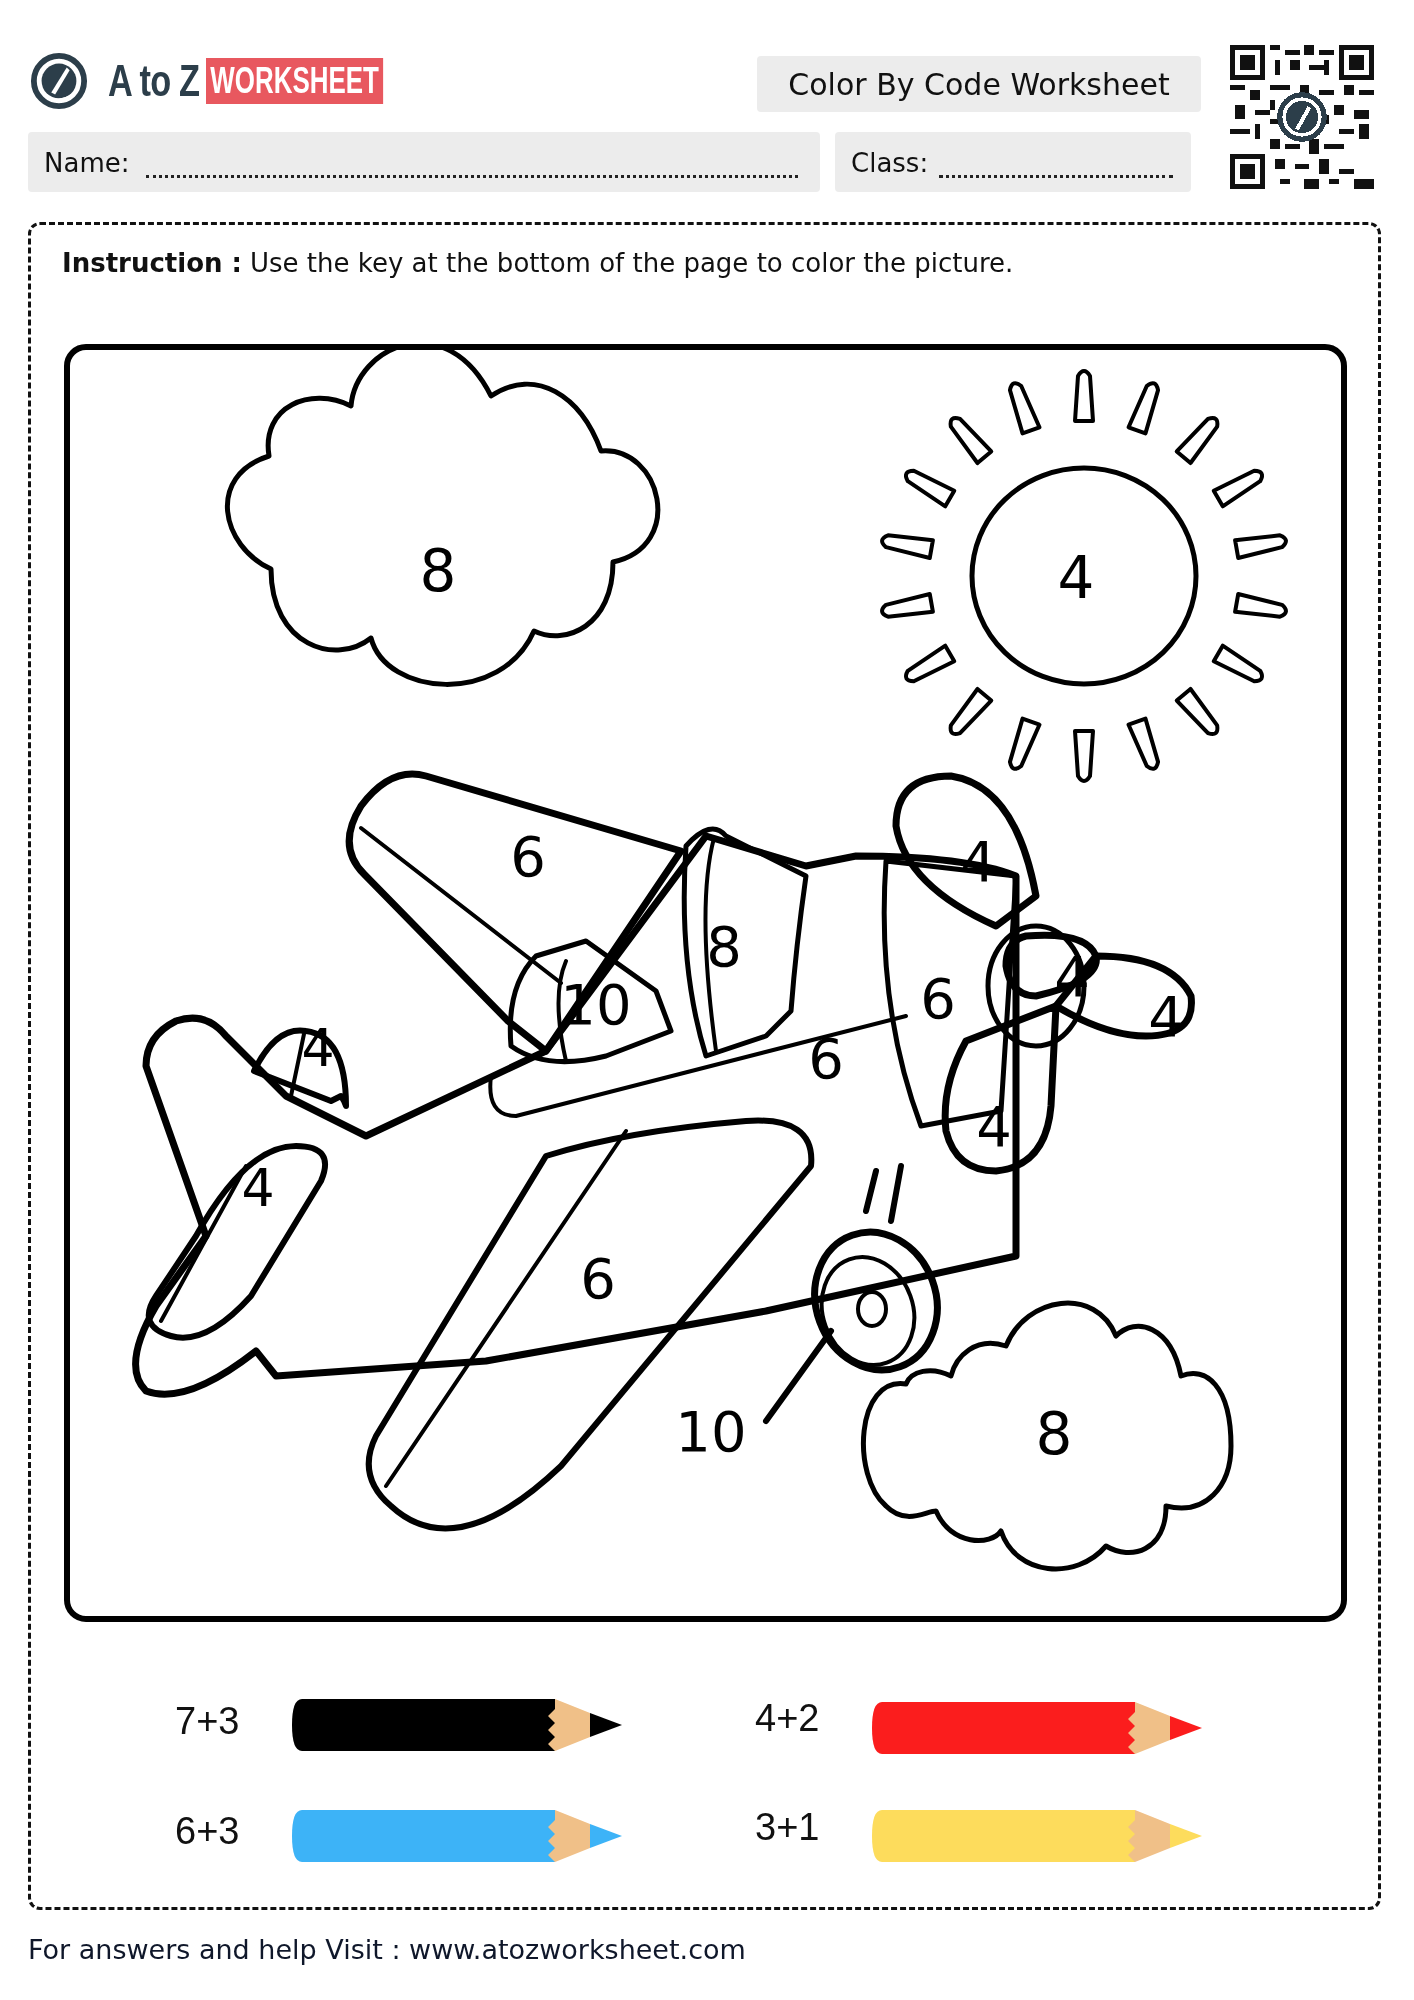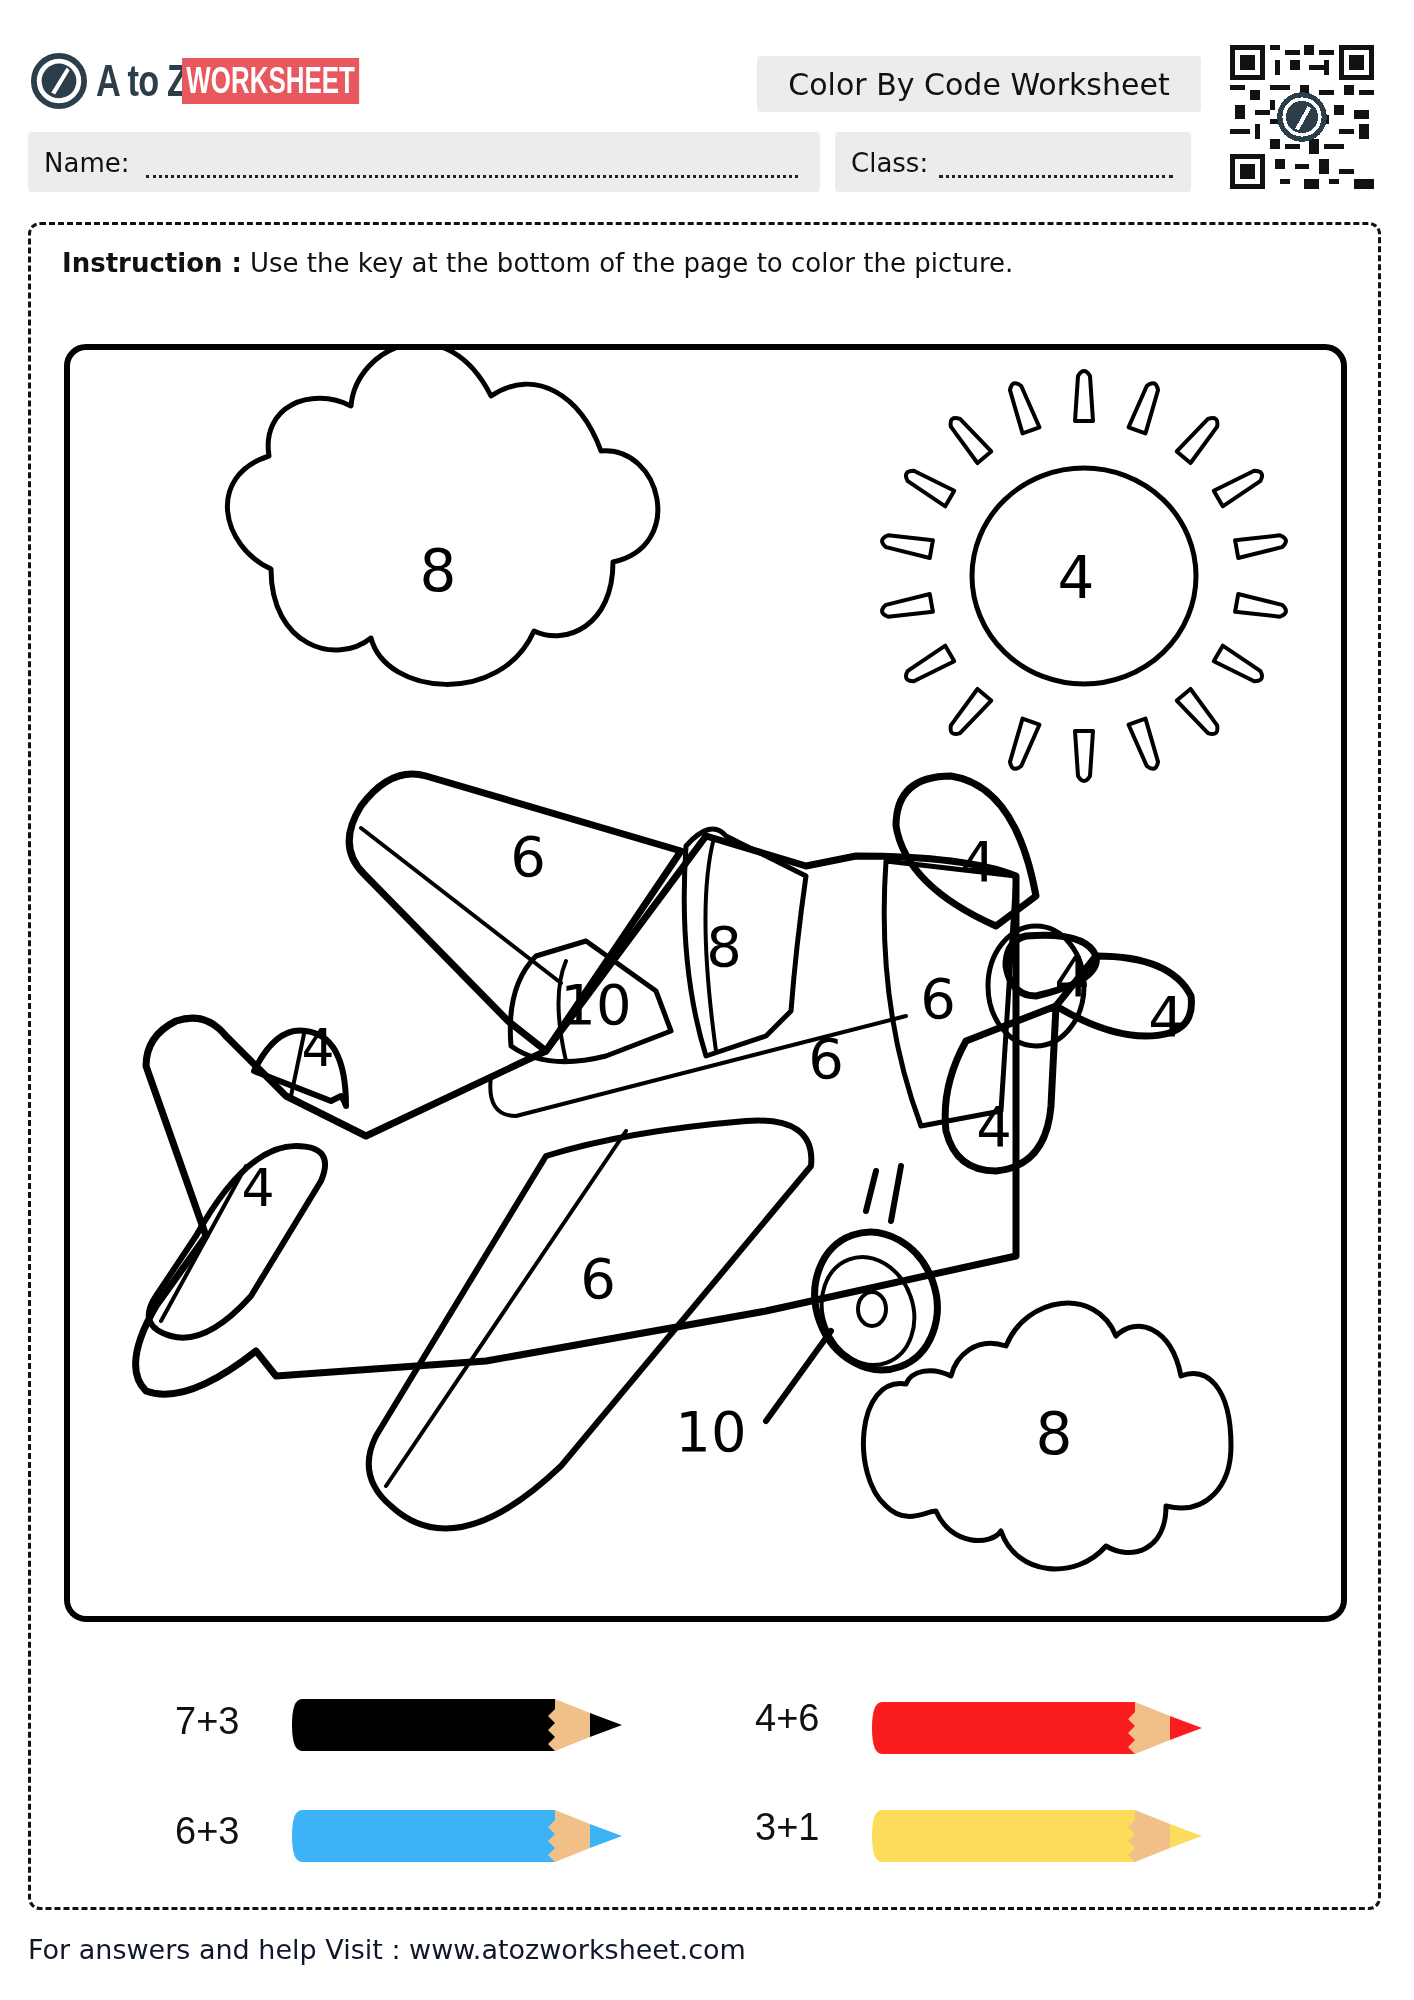--- a/index.html
+++ b/index.html
@@ -1,19 +1,19 @@
 <!DOCTYPE html>
 <html><head>
 <meta charset="utf-8">
 <style>
   html, body { margin:0; padding:0; background:#ffffff; }
   body { width:1414px; height:2000px; position:relative; overflow:hidden;
          font-family:"DejaVu Sans", sans-serif; color:#111; }
   .abs { position:absolute; }
-  .logo { left:30px; top:48px; height:66px; display:flex; align-items:center; gap:8px; }
+  .logo { left:30px; top:48px; height:66px; display:flex; align-items:center; gap:20px; }
   .logo-mark { width:58px; height:58px; }
   .logo-atoz { font-family:"Liberation Sans", sans-serif; font-weight:bold; font-size:44px;
                color:#2c3e4a; letter-spacing:-1px; transform:scaleX(0.78); transform-origin:left center;
                display:inline-block; width:72px; white-space:nowrap; }
   .logo-ws { background:#e8585f; color:#fff; font-family:"Liberation Sans", sans-serif; font-weight:bold;
              font-size:36px; padding:2px 6px; height:42px; line-height:42px; display:inline-block;
              transform:scaleX(0.72); transform-origin:left center; white-space:nowrap; margin-left:6px; }
   .pill { background:#ececec; border-radius:4px; }
   .title-pill { left:757px; top:56px; width:444px; height:56px; display:flex; align-items:center; justify-content:center;
                 font-size:30px; }
@@ -208,21 +208,21 @@
 <div class="abs" style="left:175px; top:1700px;">
   <span class="key-label">7+3</span>
 </div>
 <svg class="abs" style="left:290px; top:1697px;" width="335" height="56" viewBox="0 0 335 56">
   <path d="M12 2 L265 2 L265 54 L12 54 Q2 54 2 28 Q2 2 12 2 Z" fill="#000"></path>
   <path d="M265 2 L300 16 L300 40 L265 54 L258 47 L265 40 L258 33 L265 26 L258 19 L265 12 Z" fill="#f0c088"></path>
   <path d="M300 16 L332 28 L300 40 Z" fill="#000"></path>
 </svg>
 
 <div class="abs" style="left:755px; top:1697px;">
-  <span class="key-label">4+6</span>
+  <span class="key-label">4+2</span>
 </div>
 <svg class="abs" style="left:870px; top:1700px;" width="335" height="56" viewBox="0 0 335 56">
   <path d="M12 2 L265 2 L265 54 L12 54 Q2 54 2 28 Q2 2 12 2 Z" fill="#fb1d1d"></path>
   <path d="M265 2 L300 16 L300 40 L265 54 L258 47 L265 40 L258 33 L265 26 L258 19 L265 12 Z" fill="#f0c088"></path>
   <path d="M300 16 L332 28 L300 40 Z" fill="#fb1d1d"></path>
 </svg>
 
 <div class="abs" style="left:175px; top:1810px;">
   <span class="key-label">6+3</span>
 </div>

